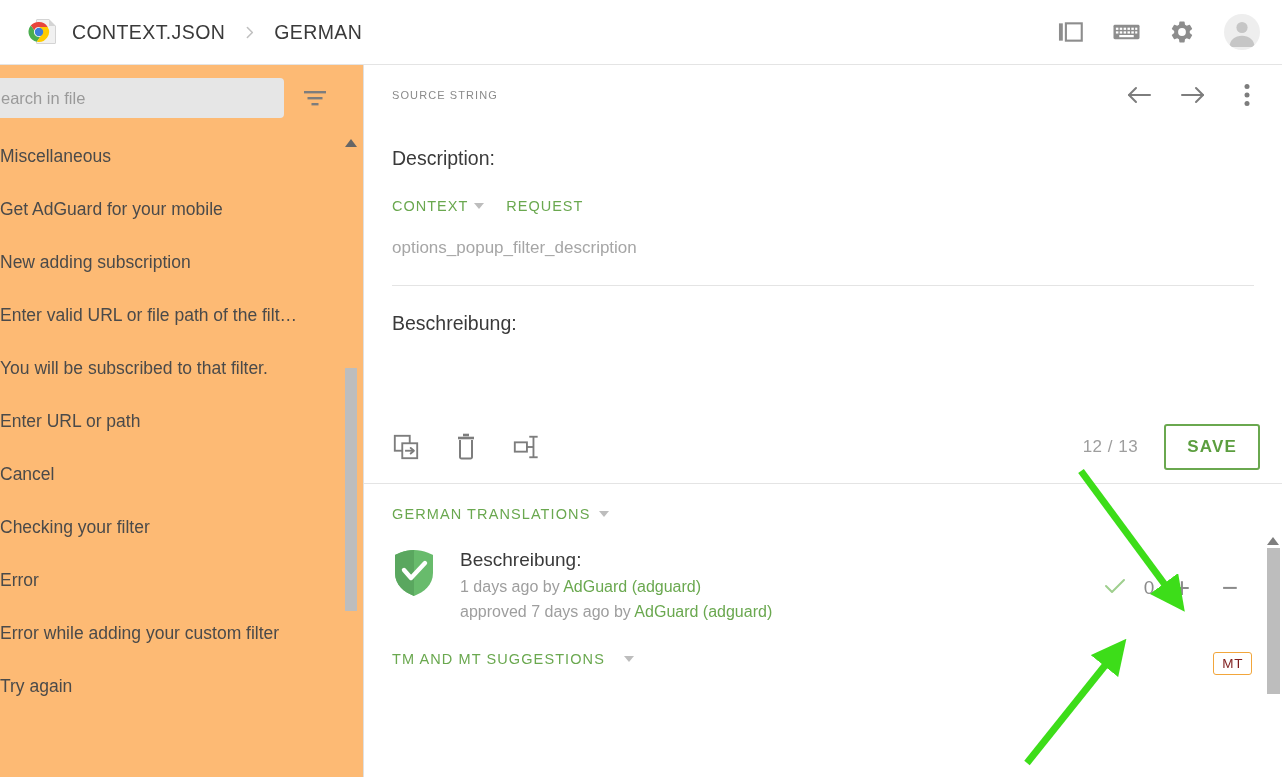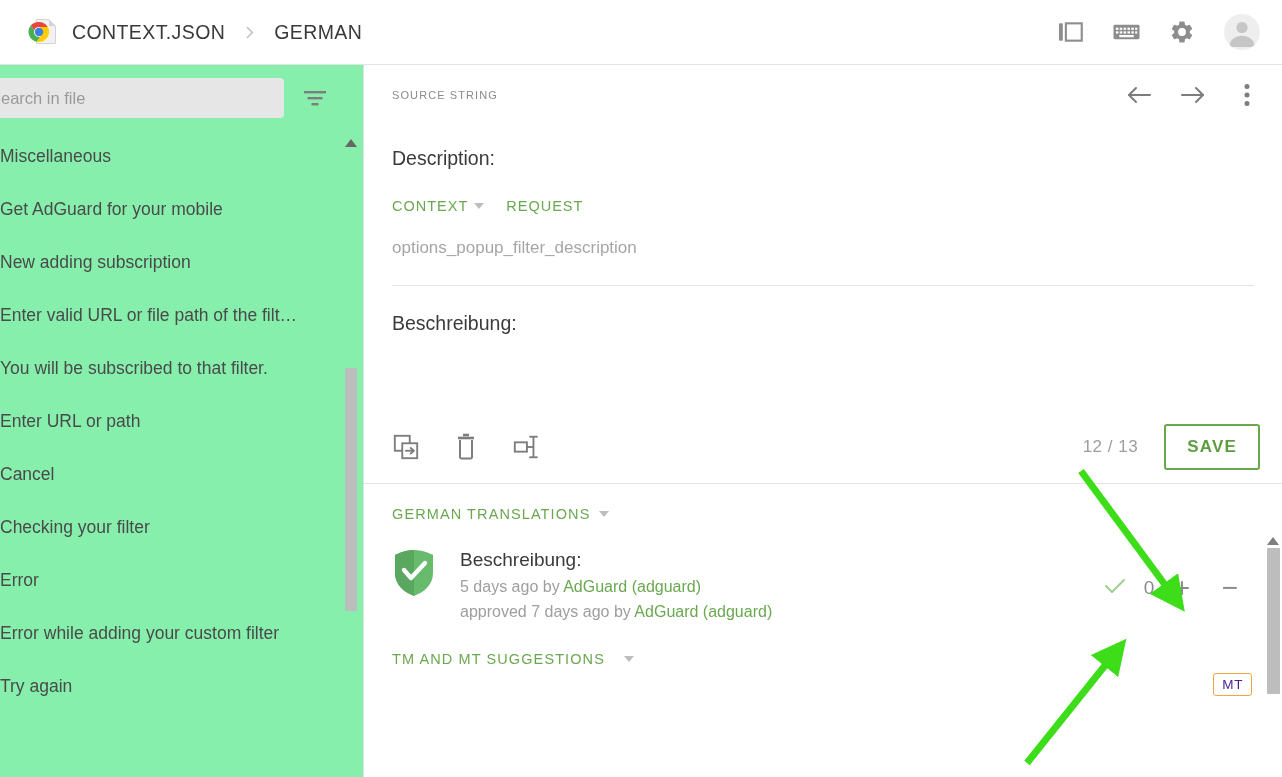--- a/index.html
+++ b/index.html
@@ -43,21 +43,21 @@
   }
   .tb-icon { width: 28px; height: 28px; display: flex; align-items: center; justify-content: center; cursor: pointer; }
   .avatar-circle {
     width: 36px; height: 36px; border-radius: 50%; background: #eeeeee;
     display: flex; align-items: center; justify-content: center; overflow: hidden;
   }
 
   
   .sidebar {
     position: absolute; left: 0; top: 65px; width: 364px; height: 712px;
-    background: #86efac; border-right: 1px solid #e0e0e0; overflow: hidden;
+    background: #fdba74; border-right: 1px solid #e0e0e0; overflow: hidden;
   }
   .search-row {
     position: relative; height: 65px; display: flex; align-items: center;
     padding: 0 20px 0 0;
   }
   .search-box {
     position: absolute; left: -40px; top: 13px; width: 324px; height: 40px;
     background: #e6e6e6; border-radius: 4px;
     display: flex; align-items: center; padding-left: 41px;
   }
@@ -140,22 +140,22 @@
   .vote-check { margin-right: 14px; }
   .vote-count { font-size: 19px; color: #8a8a8a; width: 18px; text-align: center; }
   .vote-btn {
     width: 48px; height: 30px; display: flex; align-items: center; justify-content: center;
     font-size: 28px; color: #8a8a8a; cursor: pointer; line-height: 1;
   }
 
   .tm-head { display: flex; align-items: center; gap: 19px; padding-top: 30px; }
   .tm-head .lbl { font-size: 14.5px; letter-spacing: 1.1px; color: #6aa84f; text-transform: uppercase; }
   .mt-badge {
-    position: absolute; right: 30px; top: 189px;
-    border: 1px solid #f2a63b; color: #4c1d95; border-radius: 3px;
+    position: absolute; right: 30px; top: 168px;
+    border: 1px solid #f2a63b; color: #7f1d1d; border-radius: 3px;
     font-size: 13.5px; padding: 3px 8px; letter-spacing: .6px;
   }
 
   
   .ed-sb-up { position: absolute; left: 1266px; top: 532px; width: 14px; height: 10px; }
   .ed-sb-thumb {
     position: absolute; left: 1267px; top: 548px; width: 13px; height: 146px; background: #bdbdbd;
   }
   .ed-sb-track {
     position: absolute; left: 1267px; top: 528px; width: 13px; height: 249px; background: #f2f2f2; z-index: -1;
@@ -383,21 +383,21 @@
         <span class="shield">
           <svg width="44" height="48" viewBox="0 0 44 48">
             <path d="M22 1C12 1 3 6 3 6v18c0 12 9 19 19 23 10-4 19-11 19-23V6S32 1 22 1z" fill="#68bb6c"></path>
             <path d="M22 1C12 1 3 6 3 6v18c0 12 9 19 19 23z" fill="#5aa75f"></path>
             <polyline points="12,21 19,29 33,14" fill="none" stroke="#ffffff" stroke-width="4.4" stroke-linecap="round" stroke-linejoin="round"></polyline>
           </svg>
         </span>
         <div class="trans-main">
           <div class="trans-value">Beschreibung:</div>
           <div class="trans-meta">
-            <span>5 days ago by </span><span class="user">AdGuard (adguard)</span>
+            <span>1 days ago by </span><span class="user">AdGuard (adguard)</span>
           </div>
           <div class="trans-meta">
             <span>approved 7 days ago by </span><span class="user">AdGuard (adguard)</span>
           </div>
         </div>
         <div class="vote-group">
           <span class="vote-check">
             <svg width="22" height="18" viewBox="0 0 22 18" fill="none" stroke="#9fcf8e" stroke-width="2" stroke-linecap="round" stroke-linejoin="round">
               <polyline points="2,9 8,15 20,3"></polyline>
             </svg>

